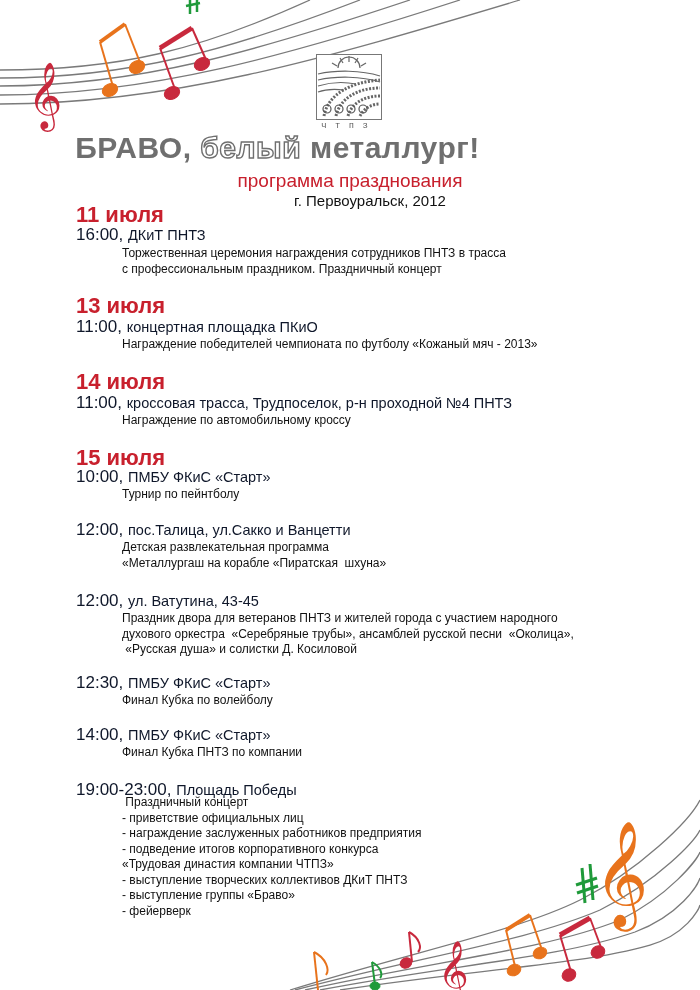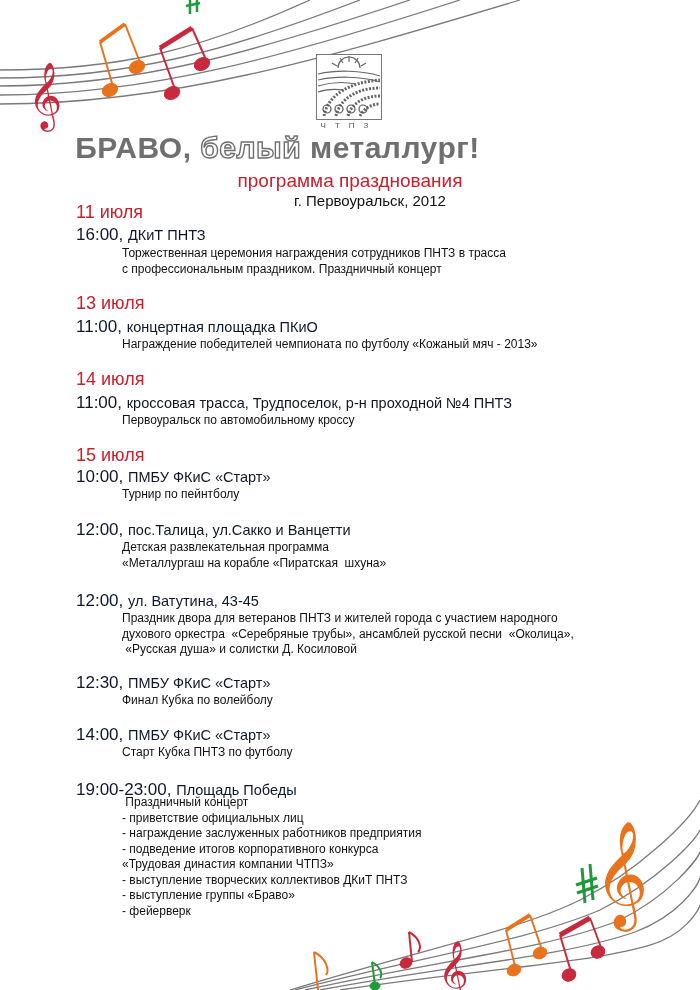--- a/index.html
+++ b/index.html
@@ -1,30 +1,30 @@
 <!DOCTYPE html>
 <html><head>
 <meta charset="utf-8">
 <style>
   html, body { margin:0; padding:0; background:#fff; }
   body { width:700px; height:990px; position:relative; overflow:hidden;
          font-family:"DejaVu Sans", "Liberation Sans", sans-serif; color:#1a1a1a; }
   .deco { position:absolute; left:0; top:0; pointer-events:none; }
   .logo { position:absolute; left:316px; top:54px; width:66px; height:66px; }
   .logo-caption { position:absolute; left:316px; top:121px; width:66px; text-align:center;
-                  font-size:8px; letter-spacing:9px; color:#555; font-family:Liberation Sans, sans-serif; }
+                  font-size:8px; letter-spacing:9px; color:#555; font-family:Liberation Mono, monospace; }
   .title { position:absolute; left:0; width:555px; top:131px; text-align:center;
            font-family:"Liberation Sans", sans-serif; font-weight:bold; font-size:30px; color:#6f6f6f; letter-spacing:0.5px; }
   .title .outline { color:#fff; -webkit-text-stroke:1.4px #6f6f6f; font-weight:bold; }
   .subtitle { position:absolute; left:0; width:700px; top:170px; text-align:center;
               font-family:"Liberation Sans", sans-serif; font-size:19px; color:#c8202d; }
   .city { position:absolute; left:0; width:700px; top:192px; text-align:center;
           font-family:"Liberation Sans", sans-serif; font-size:15px; color:#111; padding-left:40px; box-sizing:border-box; }
   .prog { position:absolute; left:76px; top:0; width:560px; font-family:"Liberation Sans", sans-serif; }
-  .day { position:absolute; left:0; font-size:18px; color:#c8202d; }
+  .day { position:absolute; left:0; font-size:22px; color:#c8202d;font-weight:bold; }
   .ev-head { position:absolute; left:0; font-size:17px; color:#0f172a; white-space:nowrap; }
   .ev-head .place { font-size:14.5px; }
   .ev-desc { position:absolute; left:46px; font-size:12px; line-height:15.5px; color:#111; white-space:pre; }
 </style>
 </head>
 <body>
 
 <svg class="deco" width="700" height="990" viewBox="0 0 700 990">
   <g fill="none" stroke="#7a7a7a" stroke-width="1.3">
     <path d="M0 70 C 120 70, 200 50, 310 0"></path>
@@ -153,21 +153,21 @@
     <span>11:00,</span>
     <span class="place">концертная площадка ПКиО</span>
   </div>
   <div class="ev-desc" style="top:337px">Награждение победителей чемпионата по футболу «Кожаный мяч - 2013»</div>
 
   <div class="day" style="top:369px">14 июля</div>
   <div class="ev-head" style="top:393px">
     <span>11:00,</span>
     <span class="place">кроссовая трасса, Трудпоселок, р-н проходной №4 ПНТЗ</span>
   </div>
-  <div class="ev-desc" style="top:413px">Первоуральск по автомобильному кроссу</div>
+  <div class="ev-desc" style="top:413px">Награждение по автомобильному кроссу</div>
 
   <div class="day" style="top:445px">15 июля</div>
 
   <div class="ev-head" style="top:467px">
     <span>10:00,</span>
     <span class="place">ПМБУ ФКиС  «Старт»</span>
   </div>
   <div class="ev-desc" style="top:487px">Турнир по пейнтболу</div>
 
   <div class="ev-head" style="top:520px">
@@ -188,21 +188,21 @@
   <div class="ev-head" style="top:673px">
     <span>12:30,</span>
     <span class="place">ПМБУ ФКиС  «Старт»</span>
   </div>
   <div class="ev-desc" style="top:693px">Финал Кубка по волейболу</div>
 
   <div class="ev-head" style="top:725px">
     <span>14:00,</span>
     <span class="place">ПМБУ ФКиС  «Старт»</span>
   </div>
-  <div class="ev-desc" style="top:745px">Старт Кубка ПНТЗ по футболу</div>
+  <div class="ev-desc" style="top:745px">Финал Кубка ПНТЗ по компании</div>
 
   <div class="ev-head" style="top:780px">
     <span>19:00-23:00,</span>
     <span class="place">Площадь Победы</span>
   </div>
   <div class="ev-desc" style="top:795px"> Праздничный концерт
 - приветствие официальных лиц
 - награждение заслуженных работников предприятия
 - подведение итогов корпоративного конкурса
 «Трудовая династия компании ЧТПЗ»

